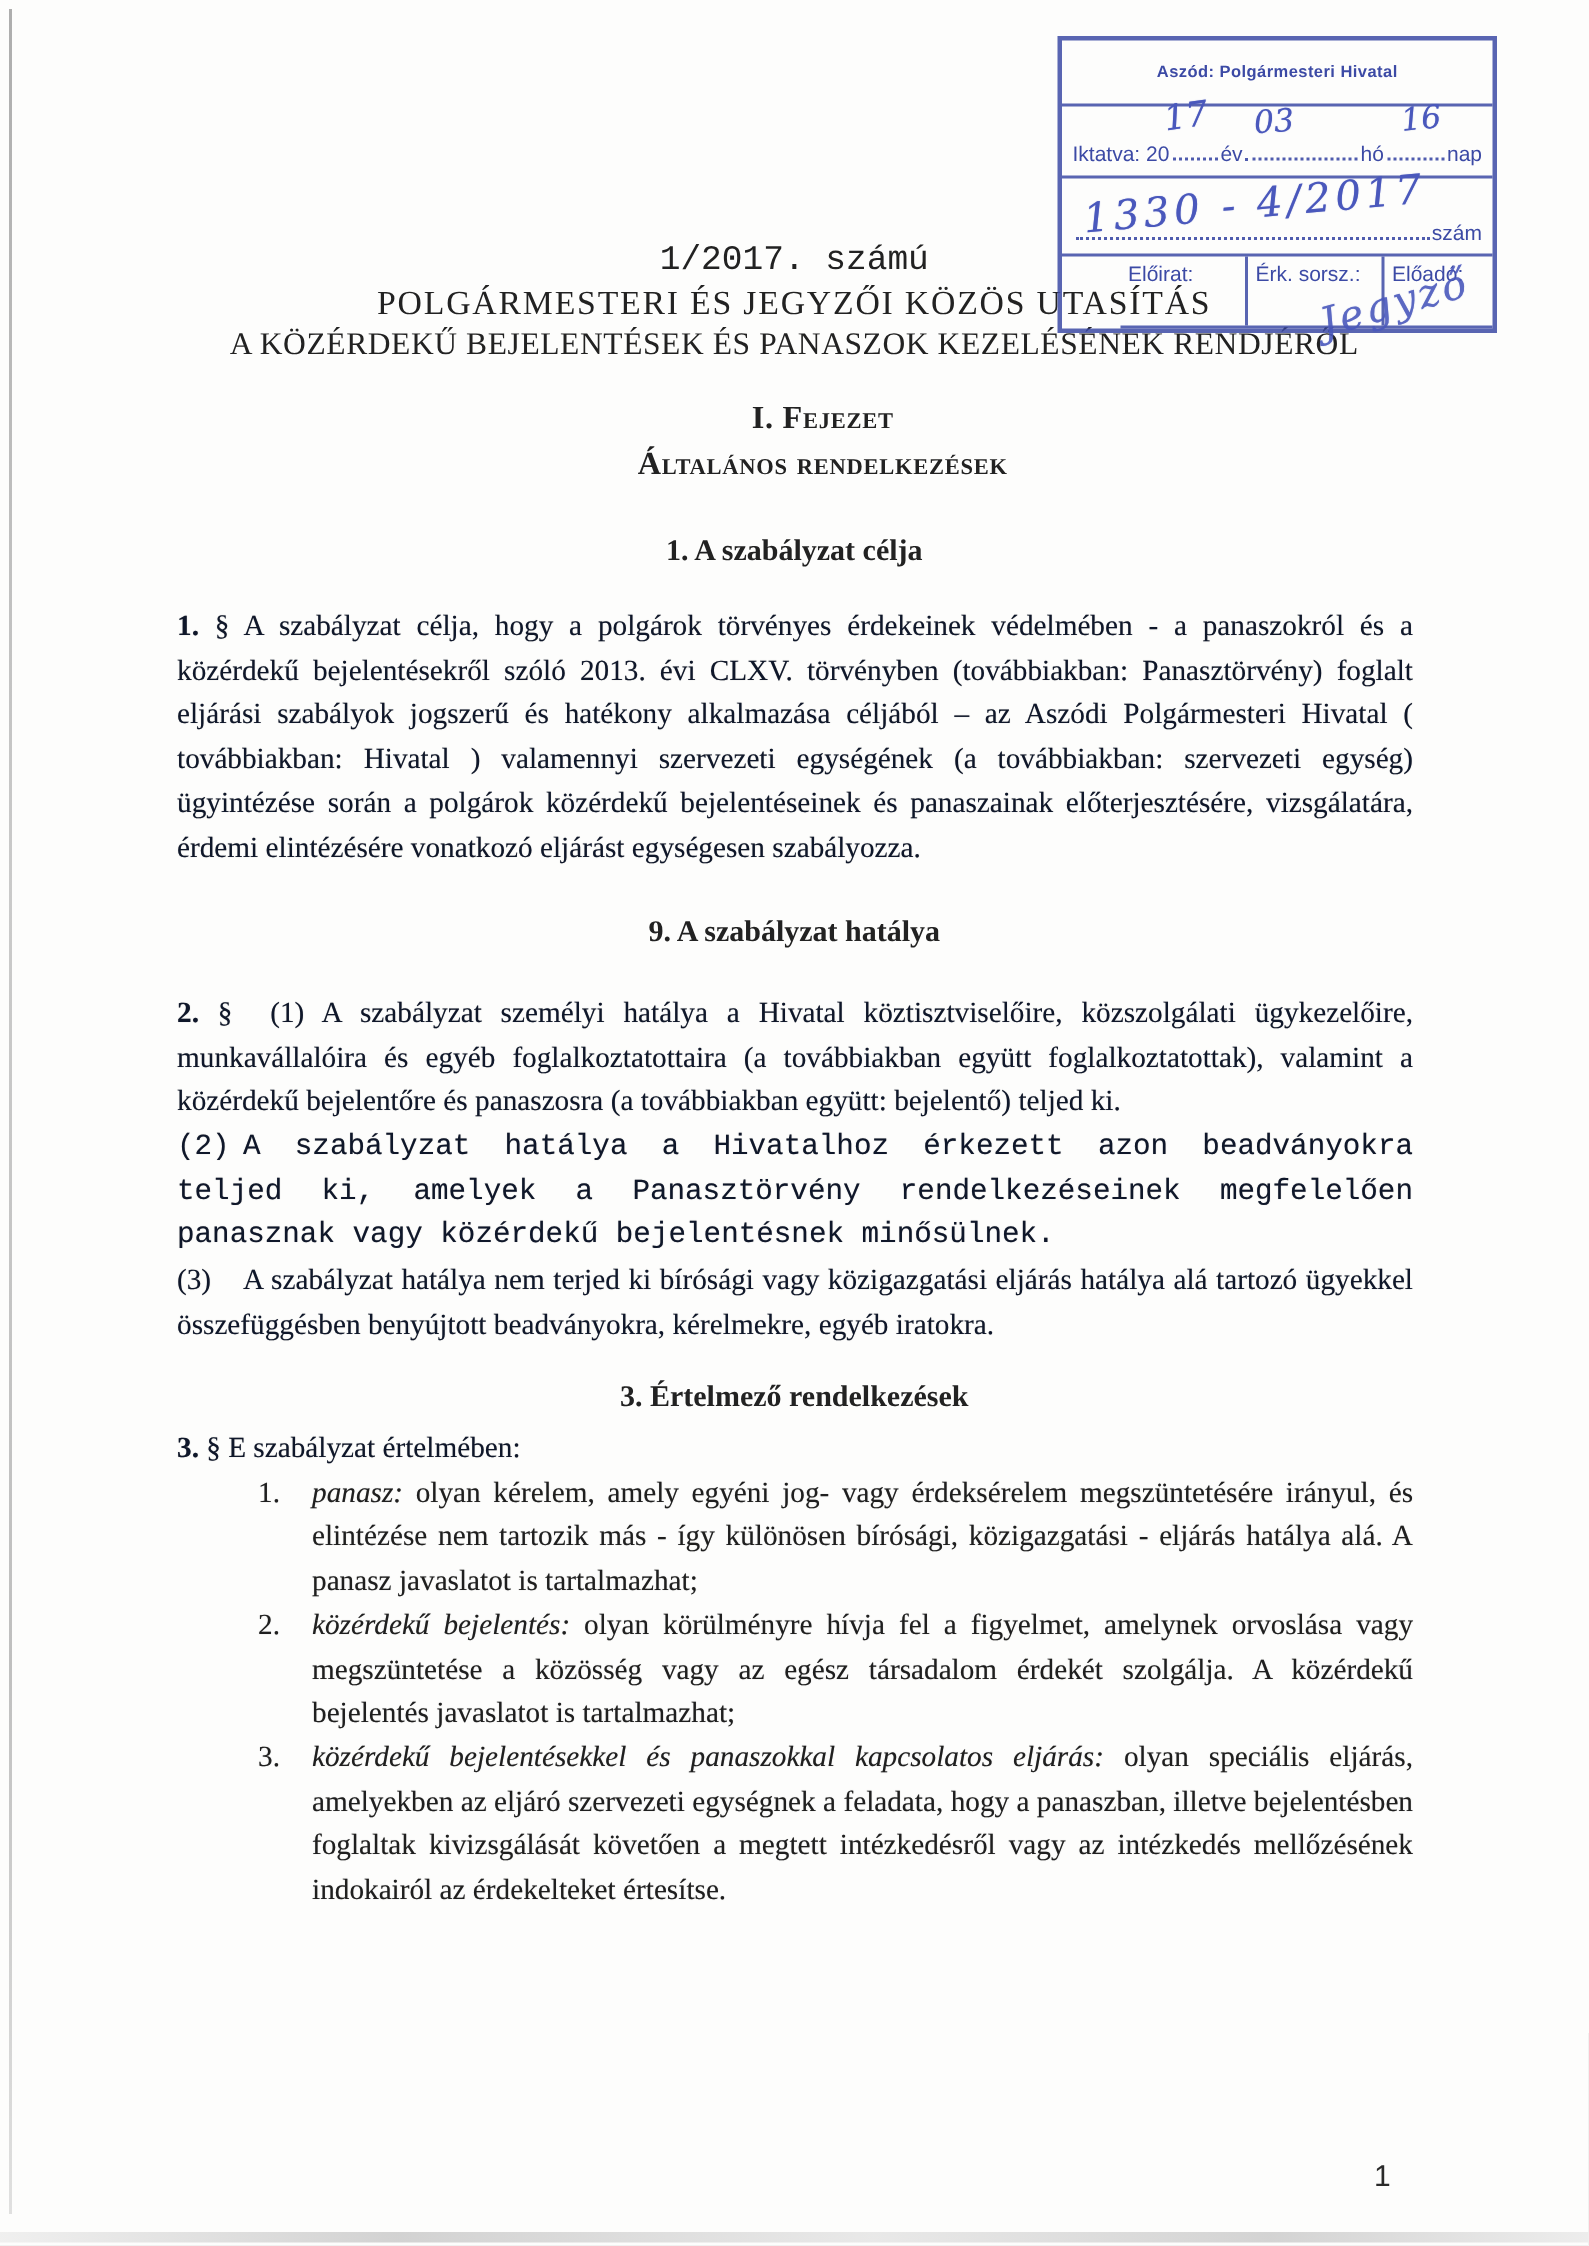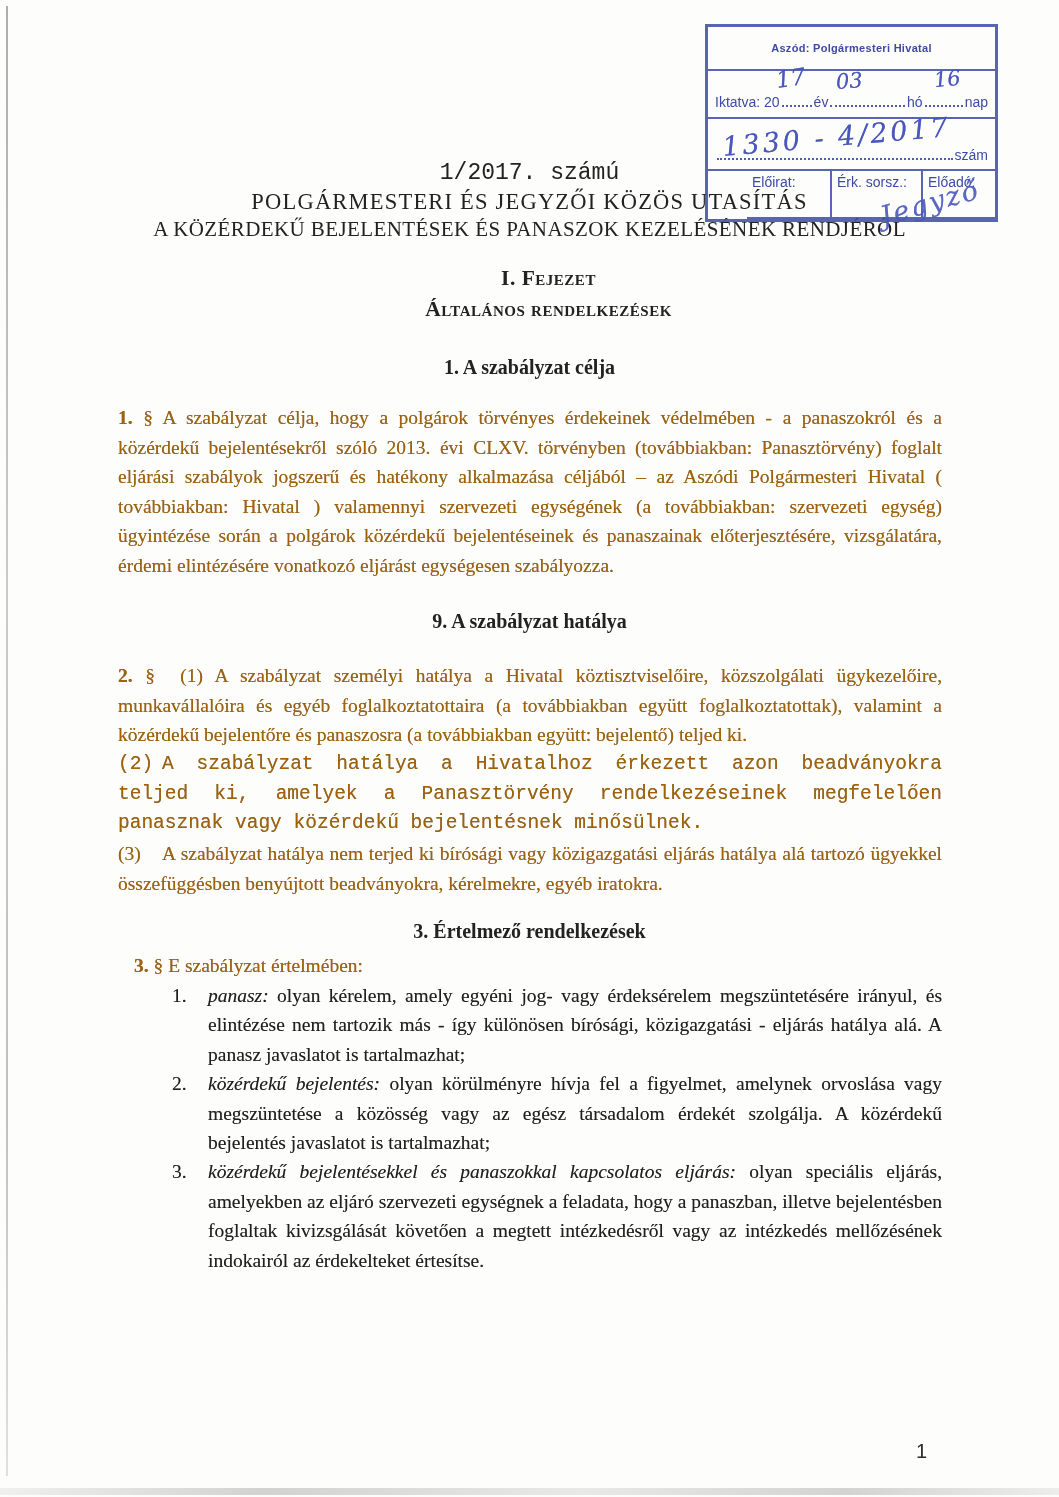--- a/index.html
+++ b/index.html
@@ -58,28 +58,28 @@
   .ch1{top:266px;}
   .ch2{top:297px;}
   .sechead{font-weight:bold;font-size:20px;}
   .s1h{top:356px;}
   .s2h{top:610px;}
   .s3h{top:920px;}
   .bodytext{
     left:118px;width:824px;
     font-size:19.5px;line-height:29.6px;
     text-align:justify;margin:0;
-    color:#a16207;
+    color:#0f172a;
     text-shadow:0 0 .5px rgba(60,60,60,.55);
   }
   .p1{top:403px;}
   .p2a{top:661px;}
   .p2b{top:750px;font-family:Liberation Mono, monospace;}
   .p2c{top:839px;}
-  .p3i{top:951px;text-align:left;margin-left:16px;}
+  .p3i{top:951px;text-align:left;}
   .pnum{font-weight:bold;}
   .gapnum{display:inline-block;min-width:44px;}
   .list{position:absolute;left:172px;top:981px;width:770px;
     font-size:19.5px;line-height:29.4px;color:#1f1f1f;
     text-shadow:0 0 .5px rgba(60,60,60,.55);}
   .li{display:flex;}
   .li-num{width:36px;flex:none;}
   .li-body{flex:1;text-align:justify;}
   .pageno{position:absolute;left:916px;top:1440px;font-size:20px;
     font-family:"Liberation Sans",sans-serif;color:#2a2a2a;}

